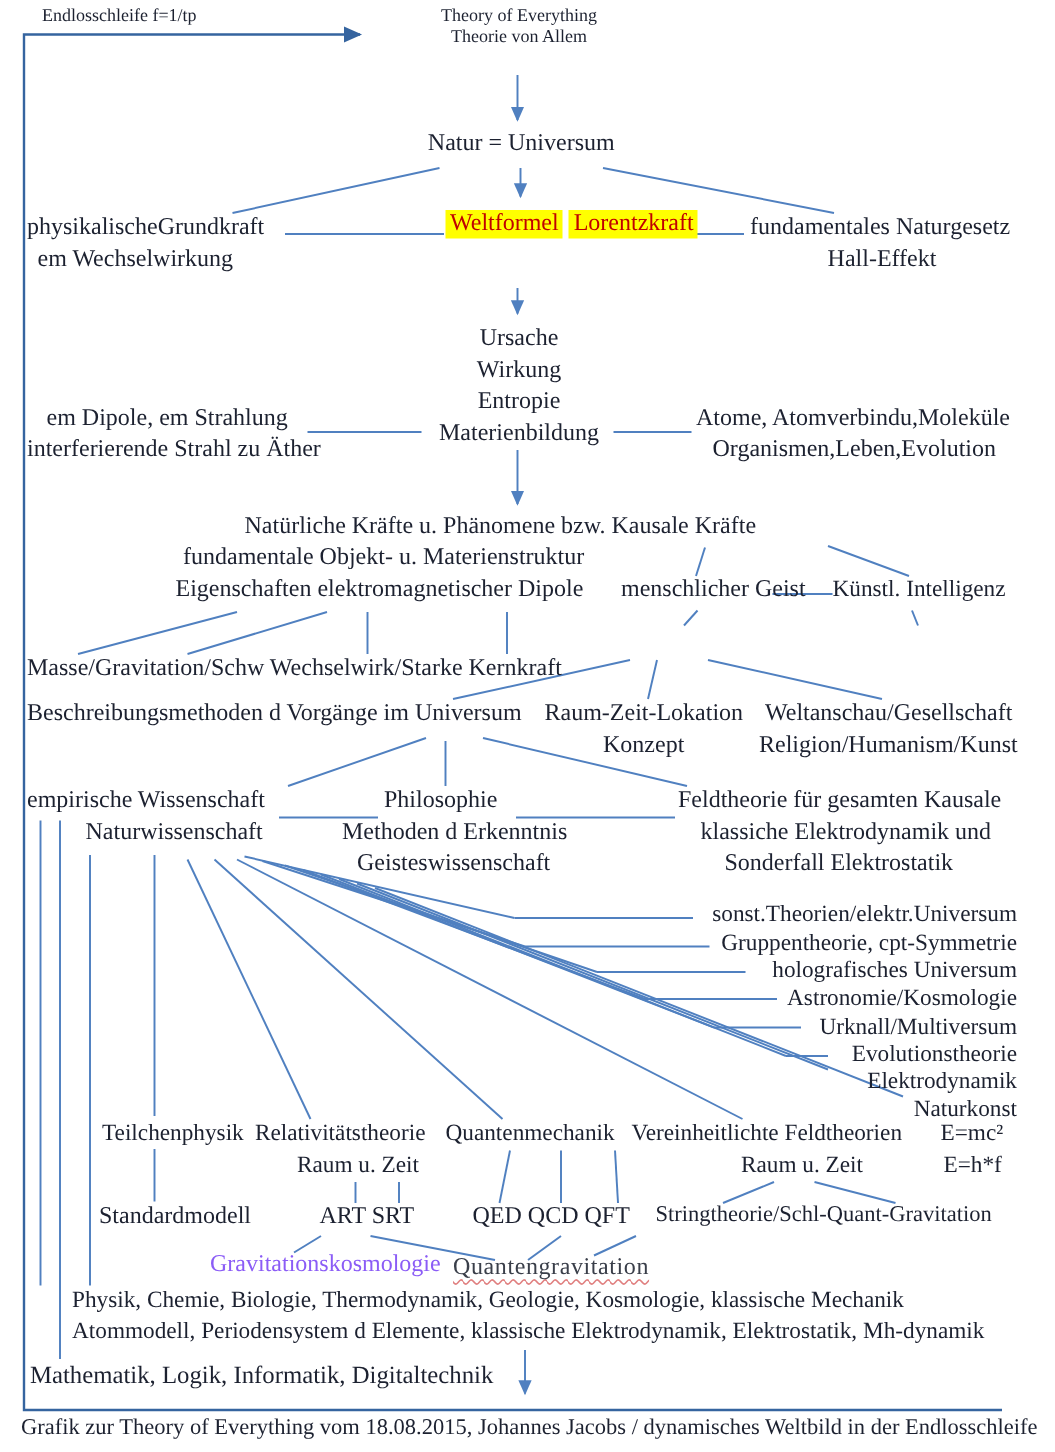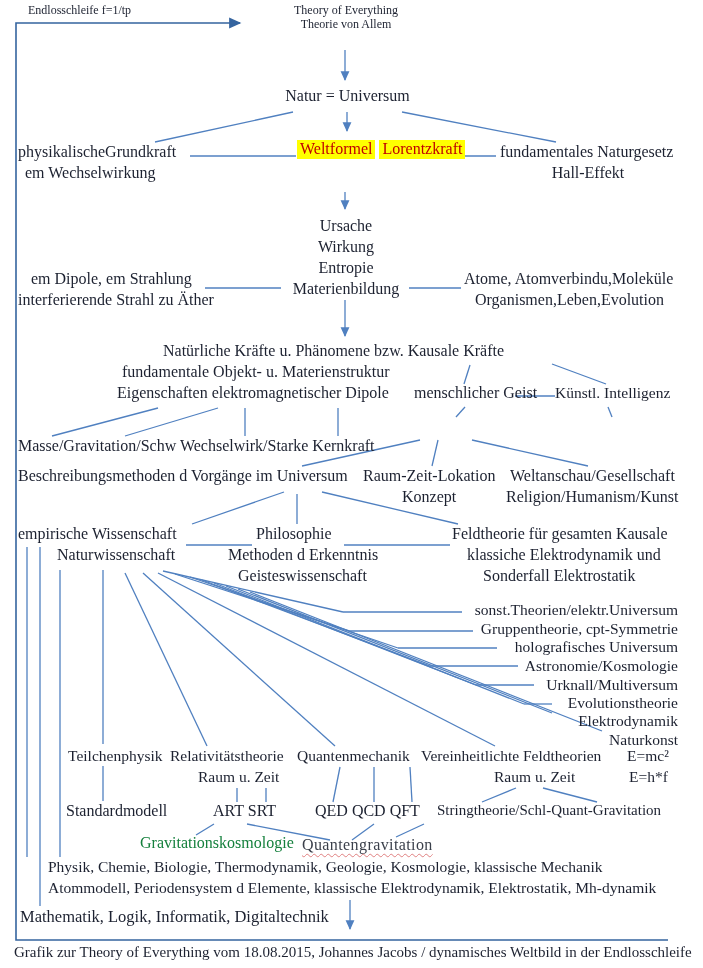--- a/index.html
+++ b/index.html
@@ -13,21 +13,21 @@
   .lbl{position:absolute;white-space:nowrap;font-size:16px;line-height:1.18;}
   .c{text-align:center;}
   .r{text-align:right;}
   .s17{font-size:12px;}
   .s165{font-size:16.5px;}
   .s155{font-size:15.5px;}
   .s15{font-size:15px;}
   .stack span{display:block;}
   .hl span{display:inline-block;background:var(--highlight_bg,#ffff00);
            color:var(--highlight_text,#c00000);padding:0 3px;}
-  .gray{color:#15803d;}
+  .gray{color:#8b5cf6;}
   .squig{color:#3a3f4a;text-decoration:underline;text-decoration-style:wavy;
          text-decoration-color:var(--squiggle,#e08080);text-decoration-thickness:1px;
          text-underline-offset:3px;letter-spacing:.4px;}
   .rl{right:25px;}
 </style>
 </head>
 <body>
 
 <div class="stage">
 

